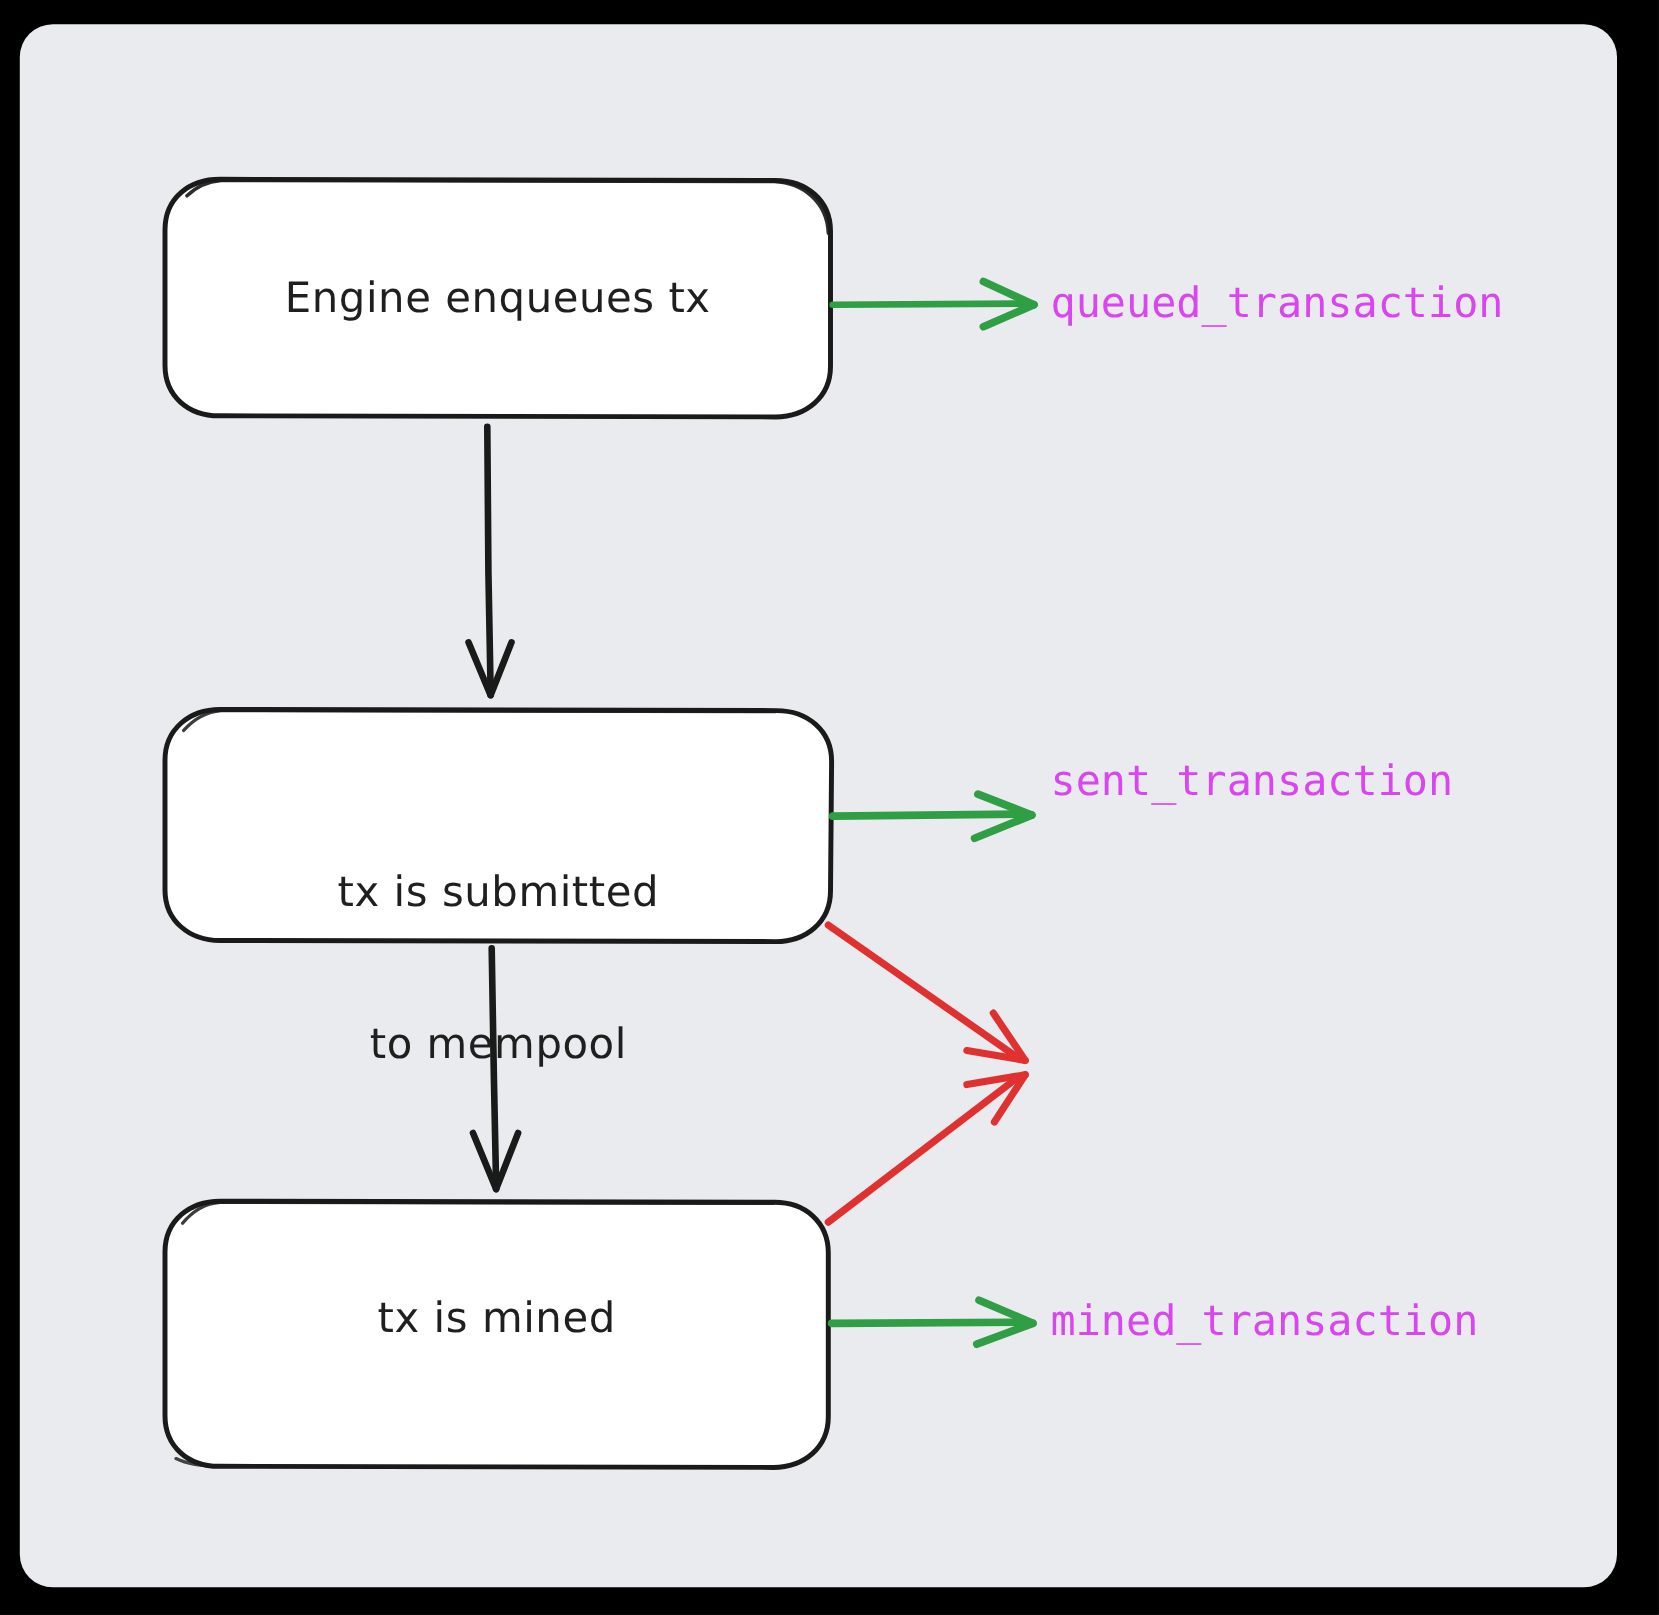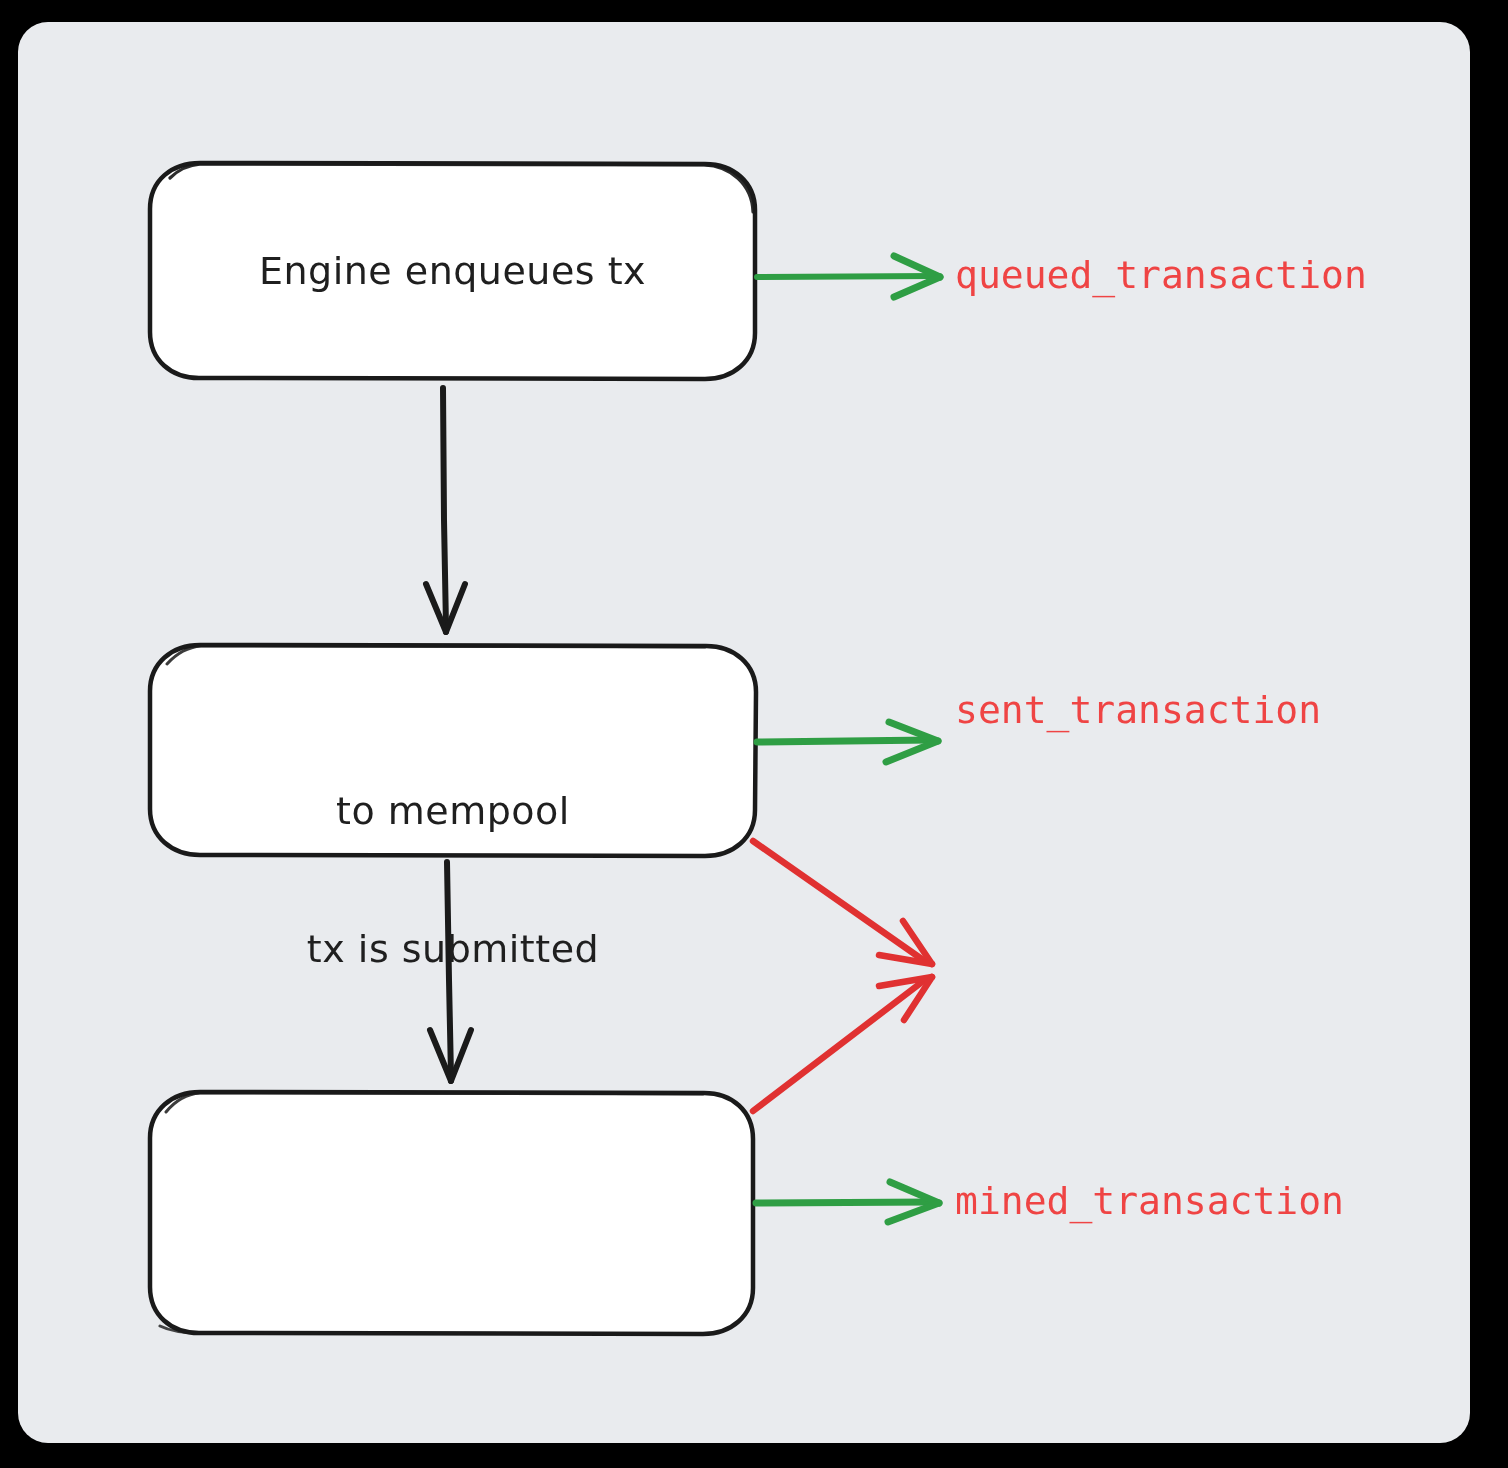--- a/index.html
+++ b/index.html
@@ -46,21 +46,21 @@
     pointer-events: none;
   }
   .event-label {
     position: absolute;
     font-family: "DejaVu Sans Mono", monospace;
     font-size: 38px;
     line-height: 44px;
     white-space: pre;
     letter-spacing: 0px;
   }
-  .green-label { color: #ef4444; }
+  .green-label { color: #d946ef; }
   .red-label { color: #e03131; }
 </style>
 </head>
 <body>
 
 <div id="canvas">
 
   <div id="panel"></div>
 
   <svg id="diagram" viewBox="0 0 1508 1468">
@@ -143,24 +143,25 @@
       <path d="M753 1111 L926 979" fill="none" stroke="#e03131" stroke-width="6.5" stroke-linecap="round"></path>
       <path d="M879 986 L932 977" fill="none" stroke="#e03131" stroke-width="6.5" stroke-linecap="round"></path>
       <path d="M904 1020 L932 977" fill="none" stroke="#e03131" stroke-width="6.5" stroke-linecap="round"></path>
     </g>
 
   </svg>
 
   <div class="node-text" style="left:150px; top:248px; width:605px;">Engine enqueues tx</div>
 
   <div class="node-text" style="left:150px; top:696px; width:606px;">
+    <div>tx is submitted</div>
     <div>to mempool</div>
-    <div>tx is submitted</div>
   </div>
 
+  <div class="node-text" style="left:150px; top:1175px; width:603px;">tx is mined</div>
 
   <div class="event-label green-label" style="left:955px; top:253px;">queued_transaction</div>
 
   <div class="event-label green-label" style="left:955px; top:688px;">sent_transaction</div>
 
 
   <div class="event-label green-label" style="left:955px; top:1179px;">mined_transaction</div>
 
 </div>
 

